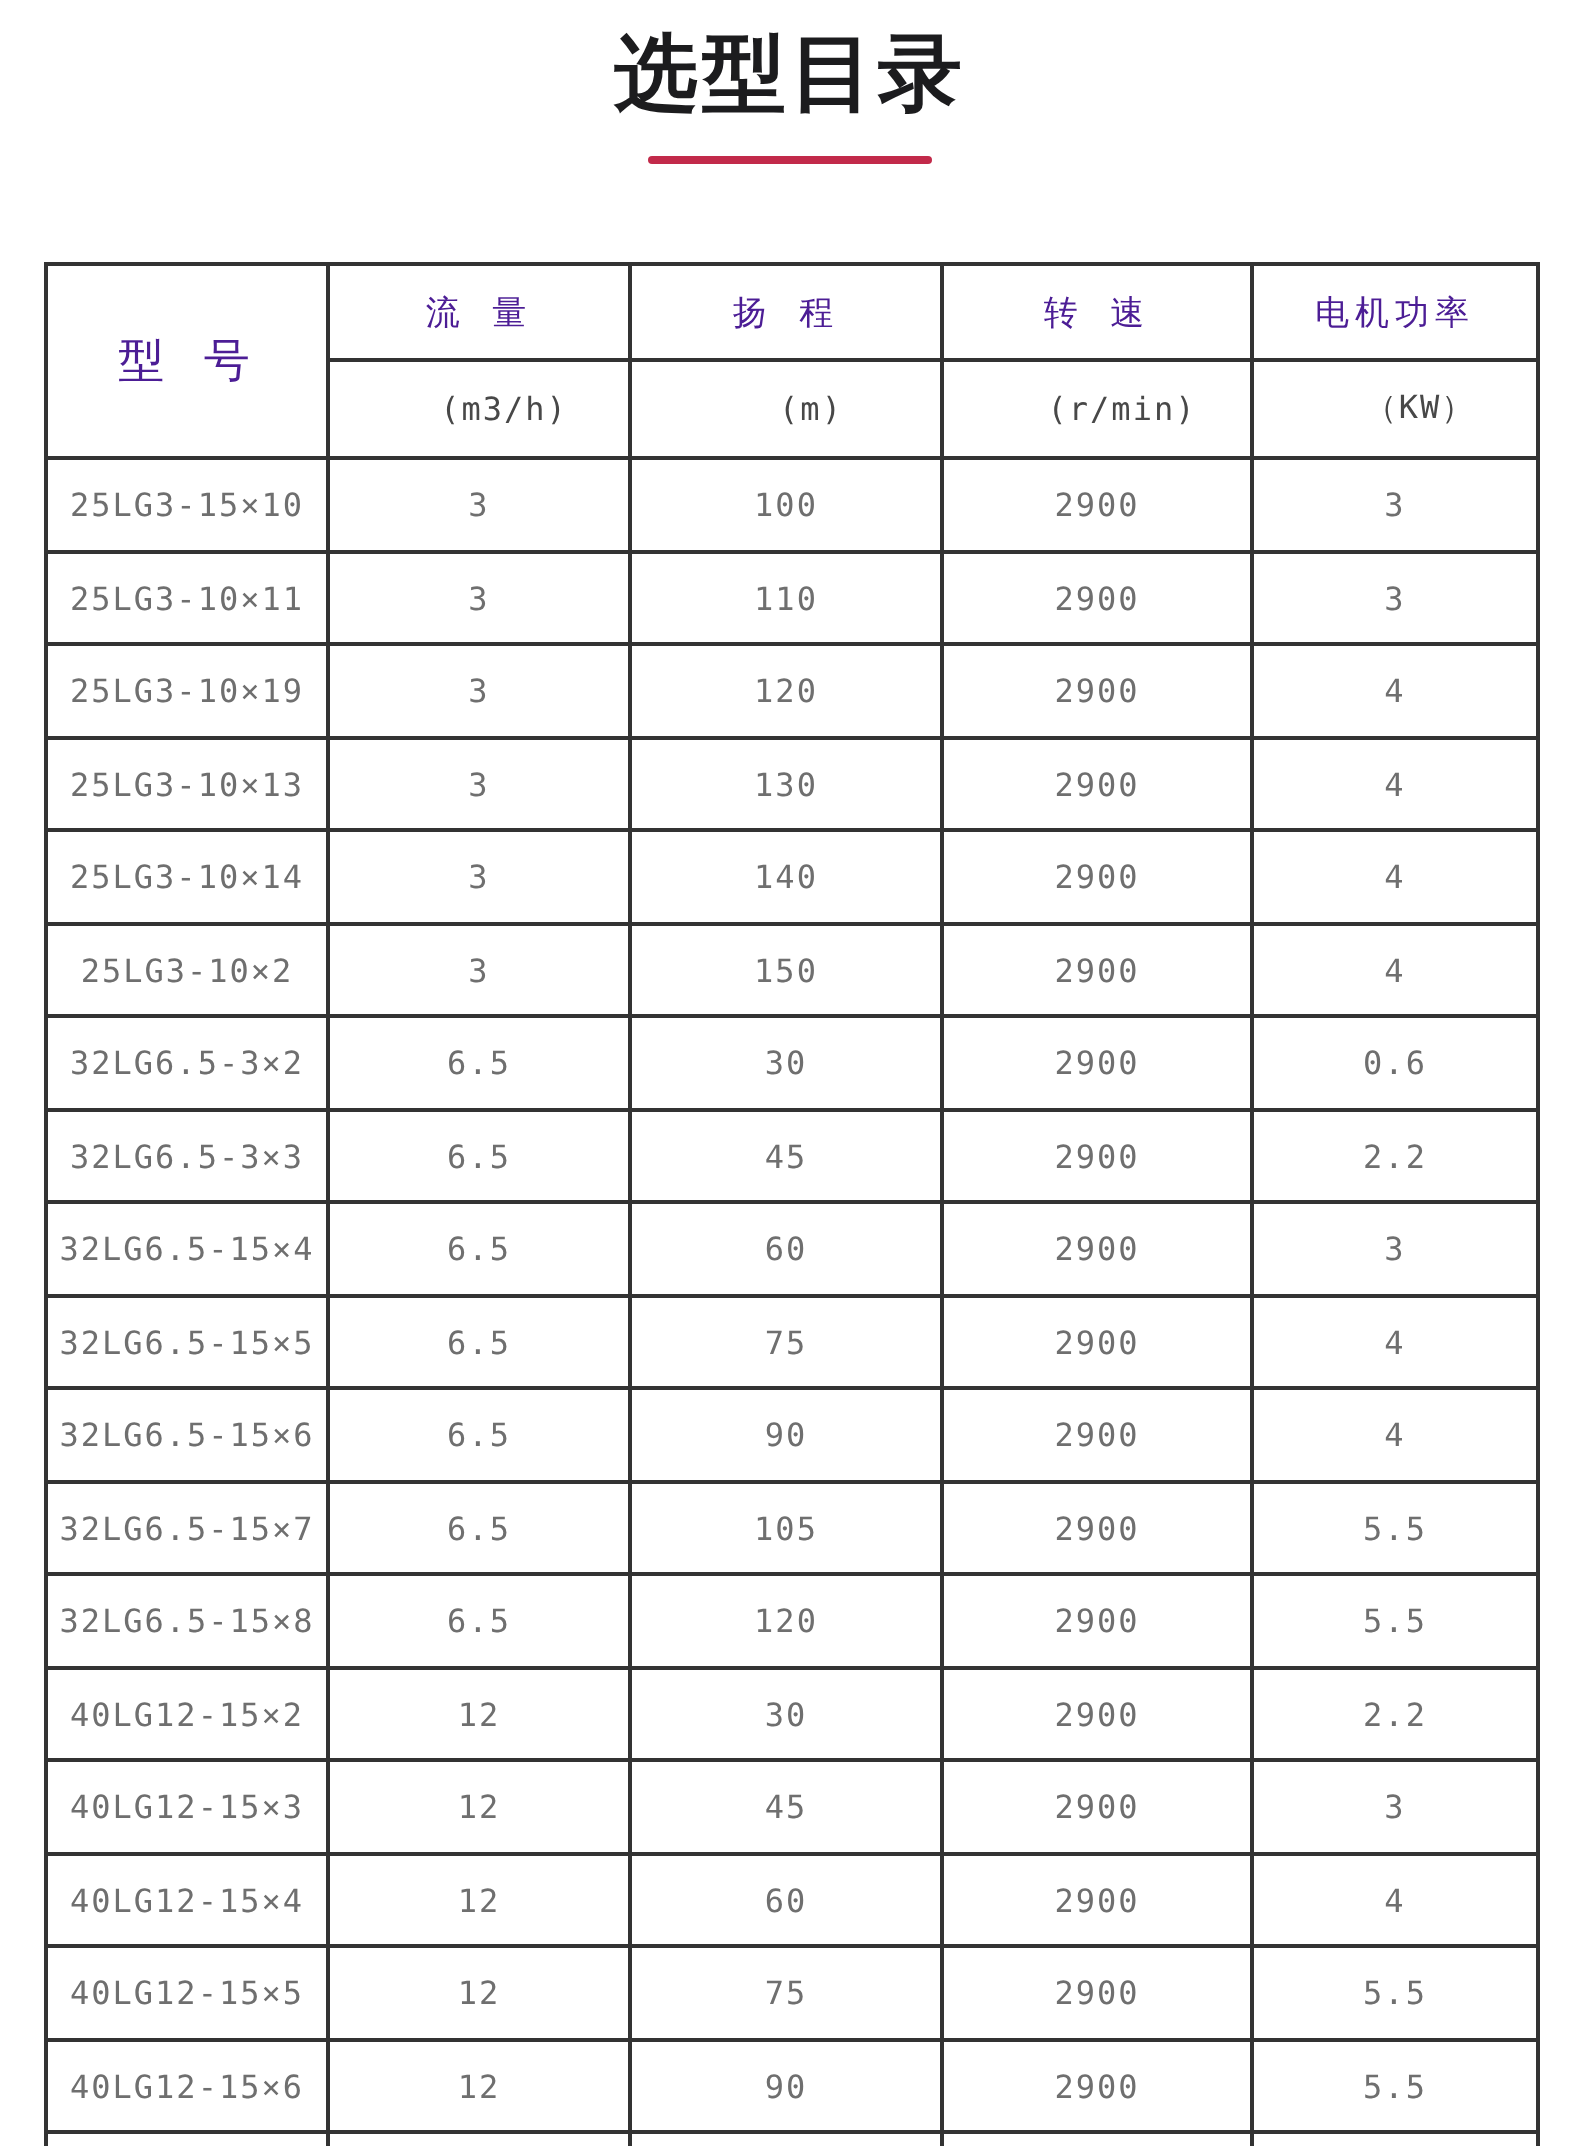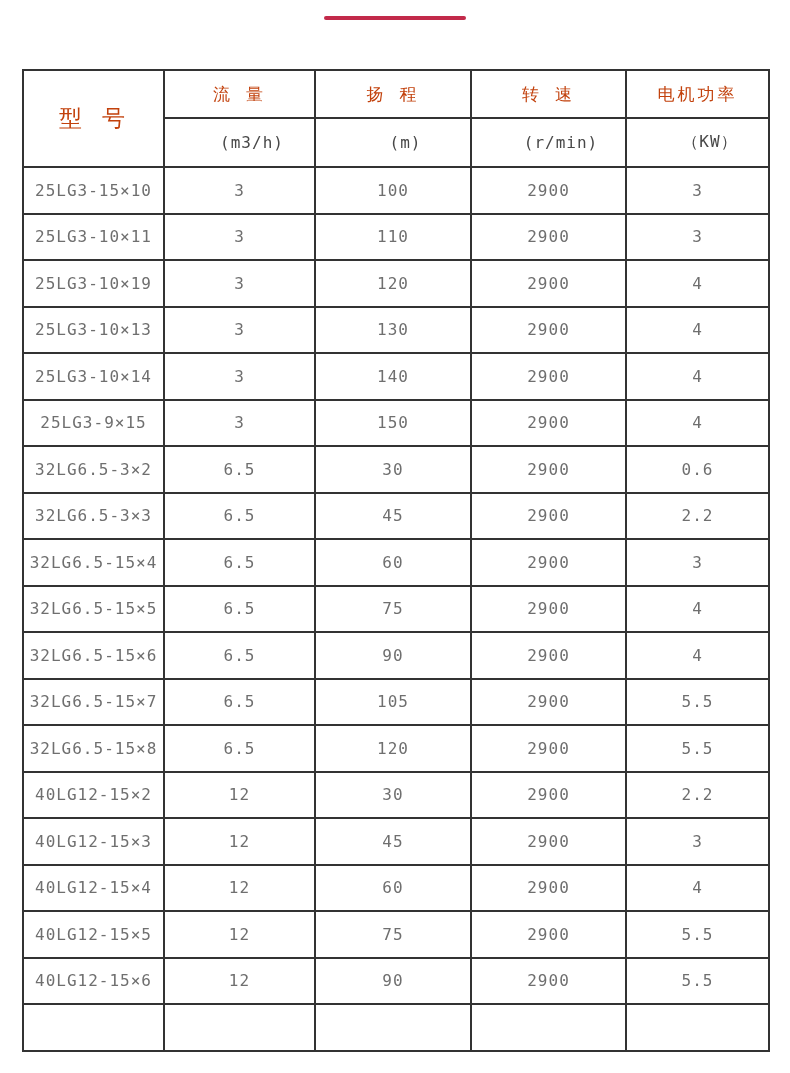--- a/index.html
+++ b/index.html
@@ -42,21 +42,21 @@
   .spec-table td {
     border: 2px solid #333333;
     text-align: center;
     vertical-align: middle;
     font-weight: normal;
     white-space: nowrap;
     overflow: hidden;
     padding: 0;
   }
   .spec-table thead th {
-    color: #c2410c;
+    color: #4c1d95;
     font-size: 17px;
   }
   .spec-table thead tr.hdr-labels th {
     height: 46px;
     letter-spacing: 3px;
   }
   .spec-table thead tr.hdr-units th {
     height: 47px;
     font-size: 16px;
     color: #484848;
@@ -72,20 +72,21 @@
     font-size: 16px;
     color: #6f6f6f;
     letter-spacing: 1px;
   }
 </style>
 </head>
 <body>
 
 <div class="page">
 
+  <h1 class="page-title">选型目录</h1>
 
   <div class="title-underline"></div>
 
   <table class="spec-table">
     <colgroup>
       <col style="width:141px">
       <col style="width:151px">
       <col style="width:156px">
       <col style="width:155px">
       <col style="width:143px">
@@ -135,21 +136,21 @@
           <td>4</td>
         </tr>
         <tr>
           <td>25LG3-10×14</td>
           <td>3</td>
           <td>140</td>
           <td>2900</td>
           <td>4</td>
         </tr>
         <tr>
-          <td>25LG3-9×15</td>
+          <td>25LG3-10×2</td>
           <td>3</td>
           <td>150</td>
           <td>2900</td>
           <td>4</td>
         </tr>
         <tr>
           <td>32LG6.5-3×2</td>
           <td>6.5</td>
           <td>30</td>
           <td>2900</td>

